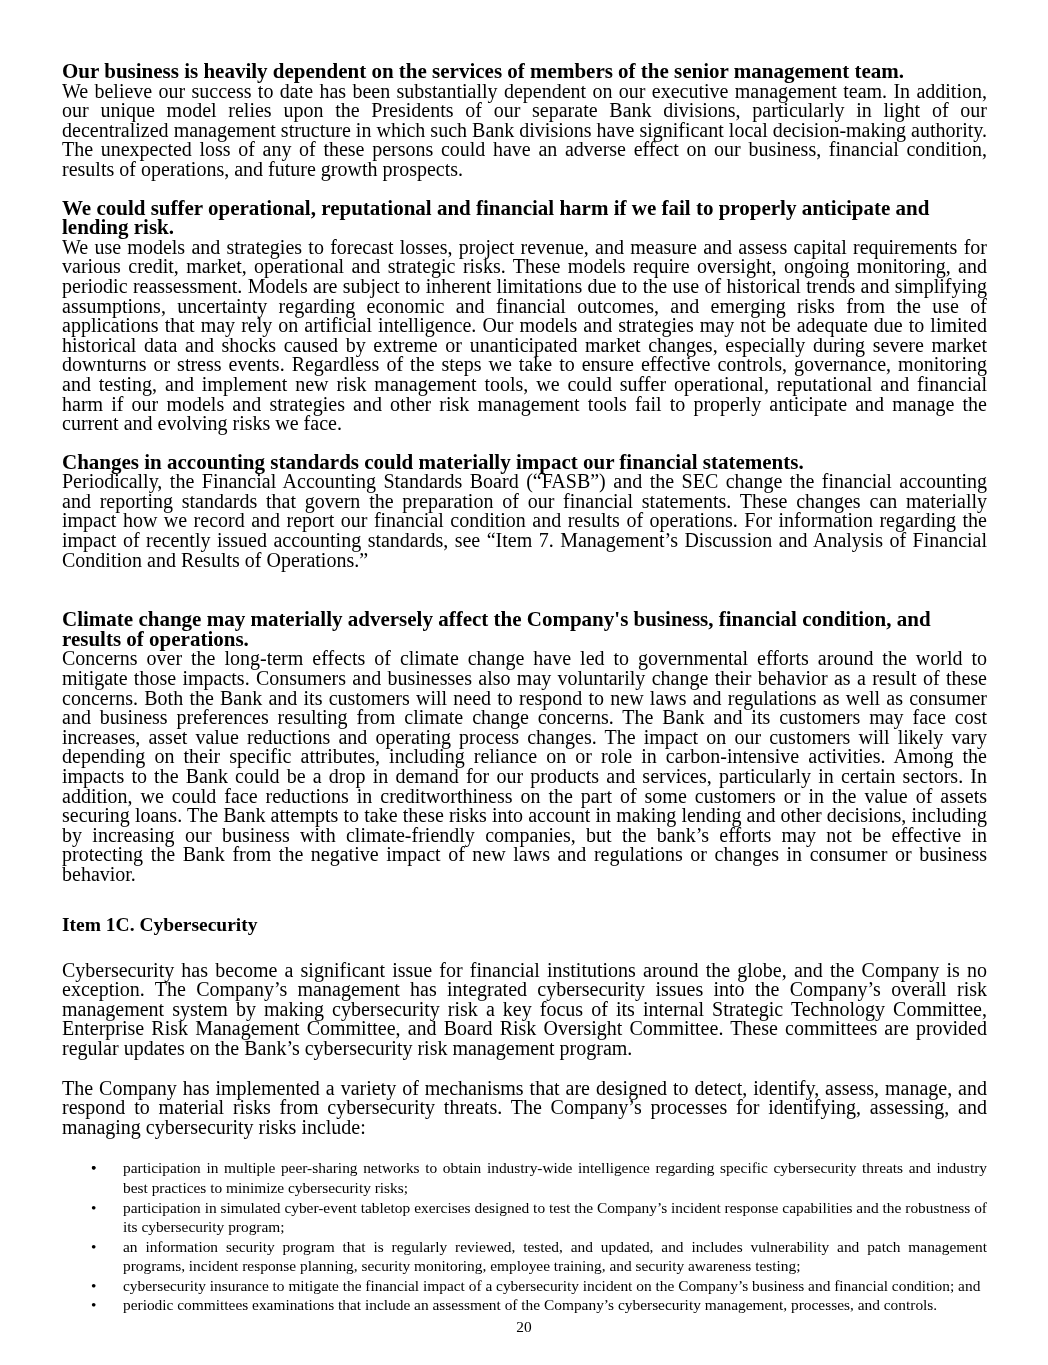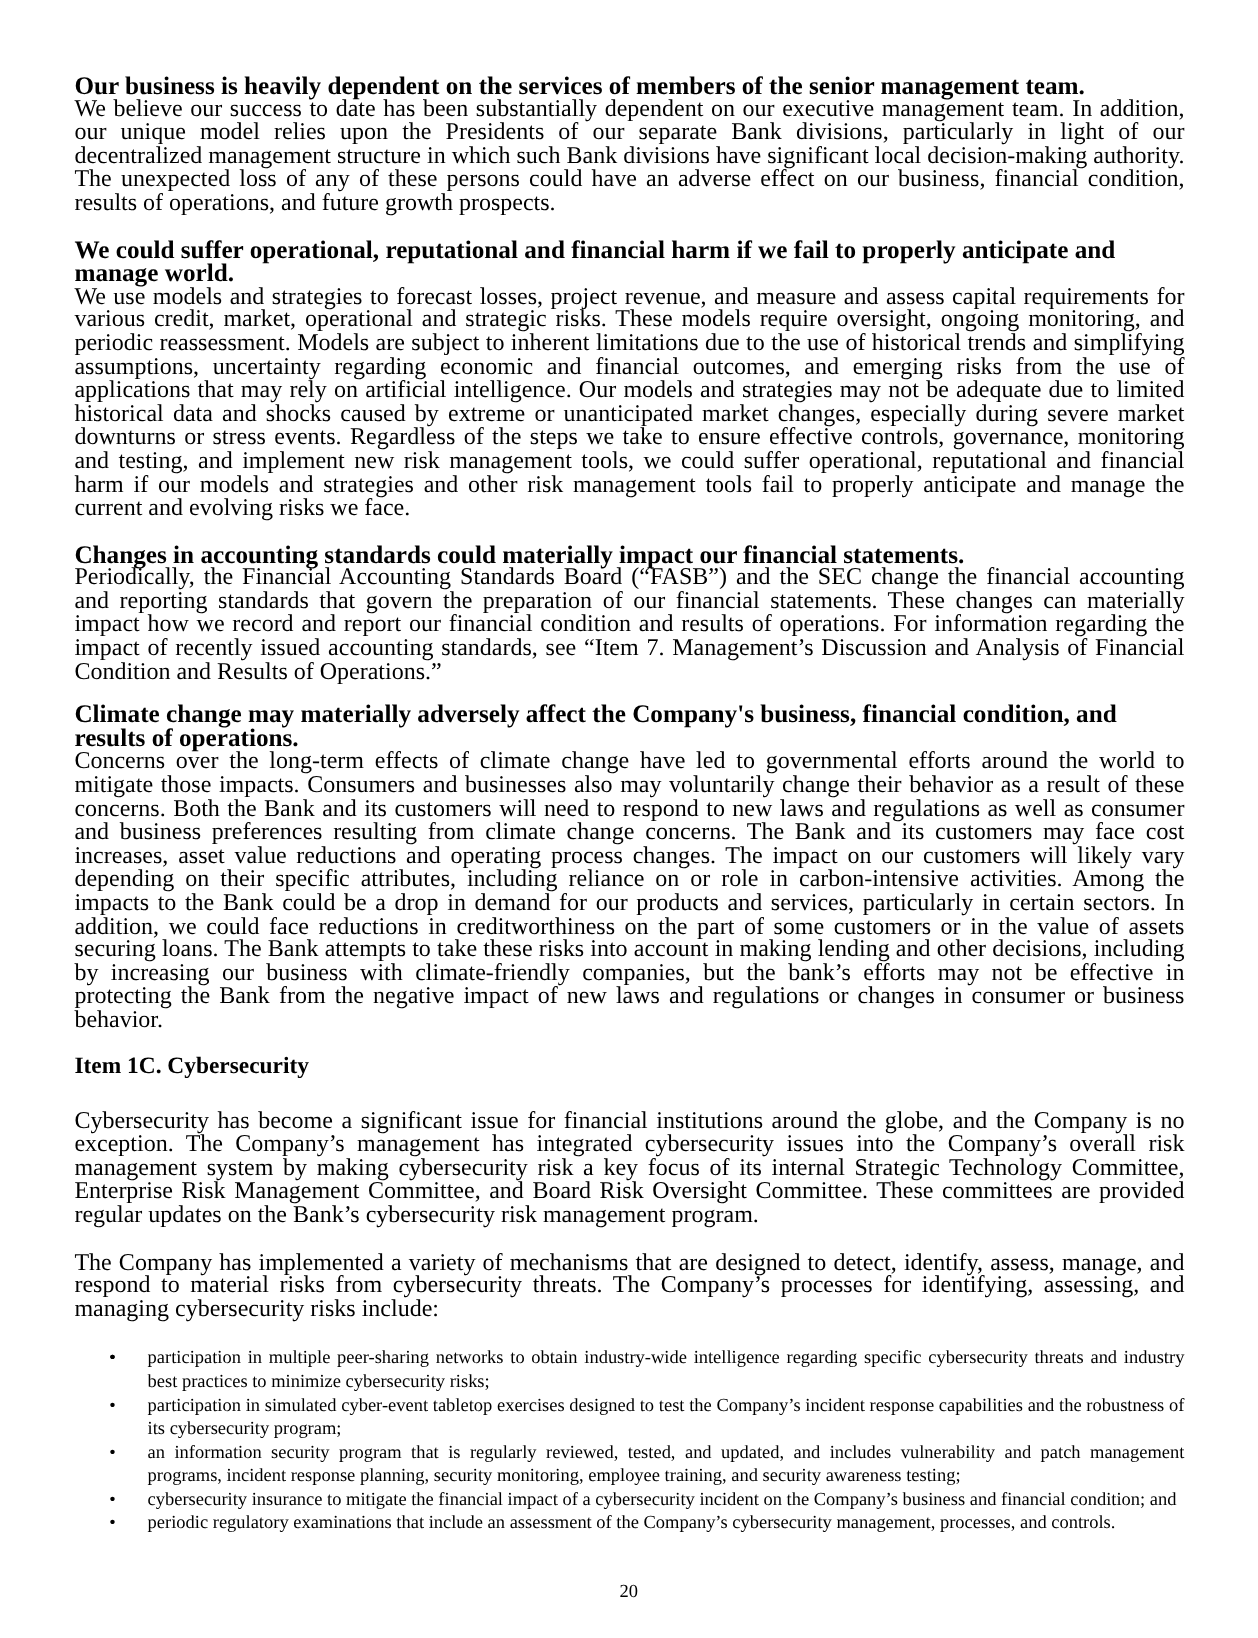--- a/index.html
+++ b/index.html
@@ -22,30 +22,30 @@
 <body>
 
 <div class="page">
 
   <div class="section">
     <p class="risk-head">Our business is heavily dependent on the services of members of the senior management team.</p>
     <p class="blk">We believe our success to date has been substantially dependent on our executive management team. In addition, our unique model relies upon the Presidents of our separate Bank divisions, particularly in light of our decentralized management structure in which such Bank divisions have significant local decision-making authority. The unexpected loss of any of these persons could have an adverse effect on our business, financial condition, results of operations, and future growth prospects.</p>
   </div>
 
   <div class="section">
-    <p class="risk-head">We could suffer operational, reputational and financial harm if we fail to properly anticipate and manage world.</p>
+    <p class="risk-head">We could suffer operational, reputational and financial harm if we fail to properly anticipate and lending risk.</p>
     <p class="blk">We use models and strategies to forecast losses, project revenue, and measure and assess capital requirements for various credit, market, operational and strategic risks. These models require oversight, ongoing monitoring, and periodic reassessment.  Models are subject to inherent limitations due to the use of historical trends and simplifying assumptions, uncertainty regarding economic and financial outcomes, and emerging risks from the use of applications that may rely on artificial intelligence.  Our models and strategies may not be adequate due to limited historical data and shocks caused by extreme or unanticipated market changes, especially during severe market downturns or stress events. Regardless of the steps we take to ensure effective controls, governance, monitoring and testing, and implement new risk management tools, we could suffer operational, reputational and financial harm if our models and strategies and other risk management tools fail to properly anticipate and manage the current and evolving risks we face.</p>
   </div>
 
-  <div class="section" style="margin-bottom:16px;">
+  <div class="section" style="margin-bottom:40px;">
     <p class="risk-head">Changes in accounting standards could materially impact our financial statements.</p>
     <p class="blk">Periodically, the Financial Accounting Standards Board (“FASB”) and the SEC change the financial accounting and reporting standards that govern the preparation of our financial statements.  These changes can materially impact how we record and report our financial condition and results of operations.  For information regarding the impact of recently issued accounting standards, see “Item 7. Management’s Discussion and Analysis of Financial Condition and Results of Operations.”</p>
   </div>
 
-  <div class="section" style="margin-bottom:16px;">
+  <div class="section" style="margin-bottom:28px;">
     <p class="risk-head">Climate change may materially adversely affect the Company's business, financial condition, and results of operations.</p>
     <p class="blk">Concerns over the long-term effects of climate change have led to governmental efforts around the world to mitigate those impacts. Consumers and businesses also may voluntarily change their behavior as a result of these concerns. Both the Bank and its customers will need to respond to new laws and regulations as well as consumer and business preferences resulting from climate change concerns. The Bank and its customers may face cost increases, asset value reductions and operating process changes. The impact on our customers will likely vary depending on their specific attributes, including reliance on or role in carbon-intensive activities. Among the impacts to the Bank could be a drop in demand for our products and services, particularly in certain sectors. In addition, we could face reductions in creditworthiness on the part of some customers or in the value of assets securing loans. The Bank attempts to take these risks into account in making lending and other decisions, including by increasing our business with climate-friendly companies, but the bank’s efforts may not be effective in protecting the Bank from the negative impact of new laws and regulations or changes in consumer or business behavior.</p>
   </div>
 
 
   <div style="margin-top:4px;">
     <h2 class="item-head">Item 1C. Cybersecurity</h2>
     <p class="blk" style="margin-top:24px;">Cybersecurity has become a significant issue for financial institutions around the globe, and the Company is no exception.  The Company’s management has integrated cybersecurity issues into the Company’s overall risk management system by making cybersecurity risk a key focus of its internal Strategic Technology Committee, Enterprise Risk Management Committee, and Board Risk Oversight Committee. These committees are provided regular updates on the Bank’s cybersecurity risk management program.</p>
     <p class="blk" style="margin-top:20px;">The Company has implemented a variety of mechanisms that are designed to detect, identify, assess, manage, and respond to material risks from cybersecurity threats. The Company’s processes for identifying, assessing, and managing cybersecurity risks include:</p>
 
@@ -64,19 +64,19 @@
       <li>
         <span class="bullet">•</span>
         <span>an information security program that is regularly reviewed, tested, and updated, and includes vulnerability and patch management programs, incident response planning, security monitoring, employee training, and security awareness testing;</span>
       </li>
       <li>
         <span class="bullet">•</span>
         <span>cybersecurity insurance to mitigate the financial impact of a cybersecurity incident on the Company’s business and financial condition; and</span>
       </li>
       <li>
         <span class="bullet">•</span>
-        <span>periodic regulatory examinations that include an assessment of the Company’s cybersecurity management, processes, and controls.</span>
+        <span>periodic committees examinations that include an assessment of the Company’s cybersecurity management, processes, and controls.</span>
       </li>
     </ul>
   </div>
 </div>
 
 <div class="page-num">20</div>
 
 </body></html>

